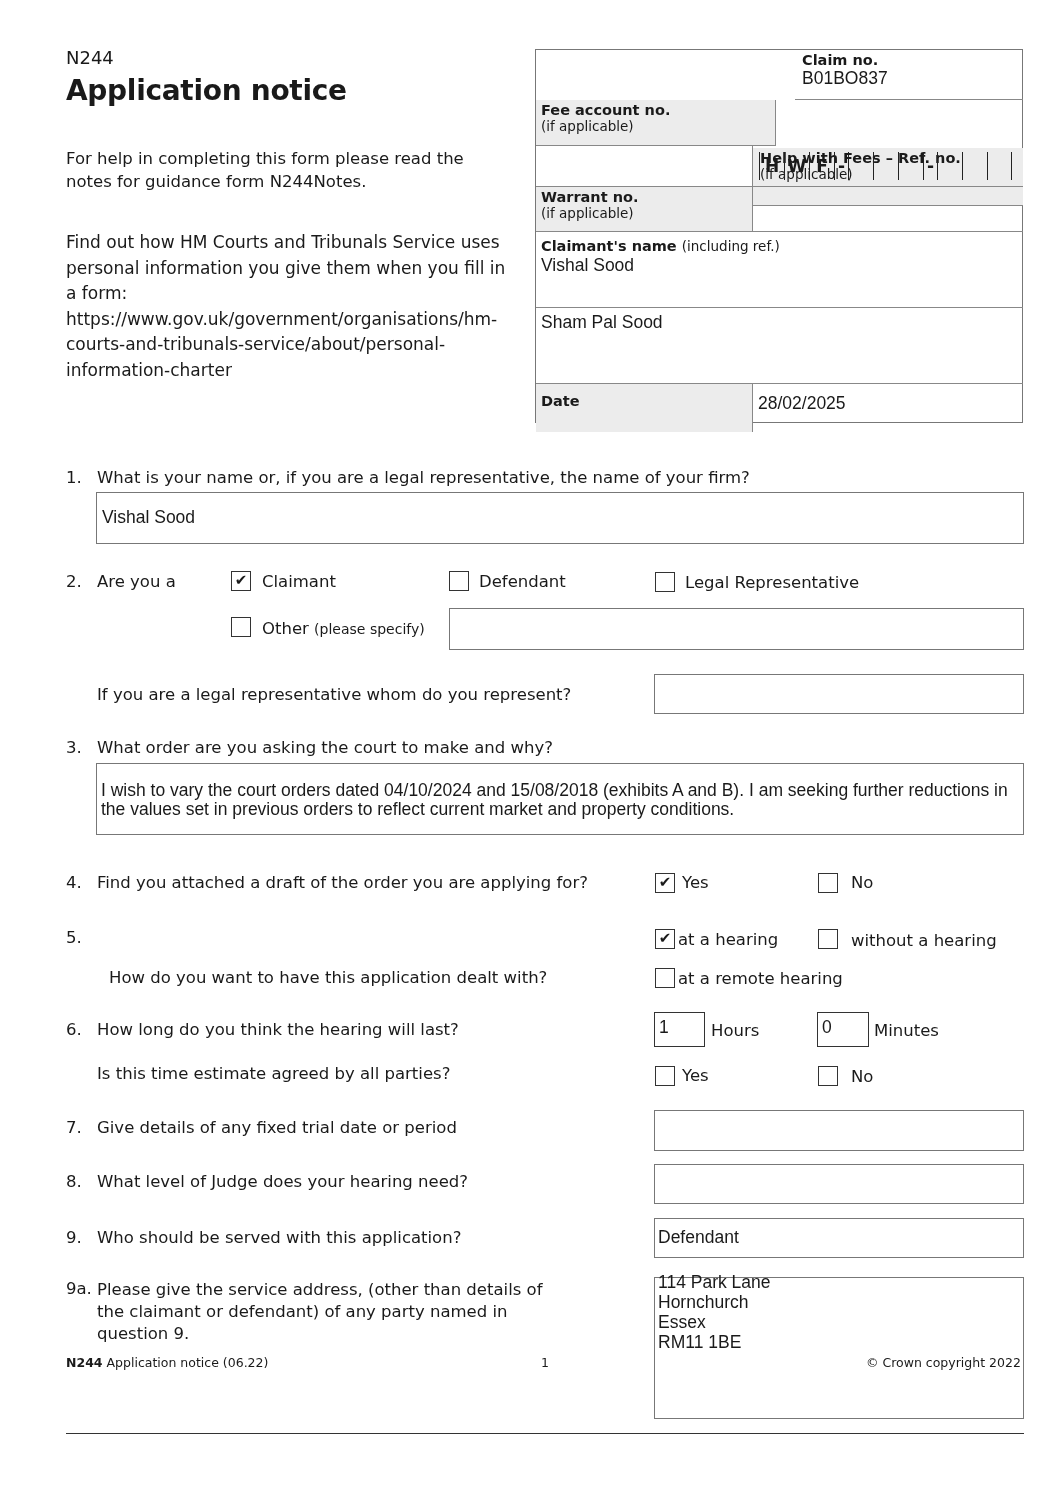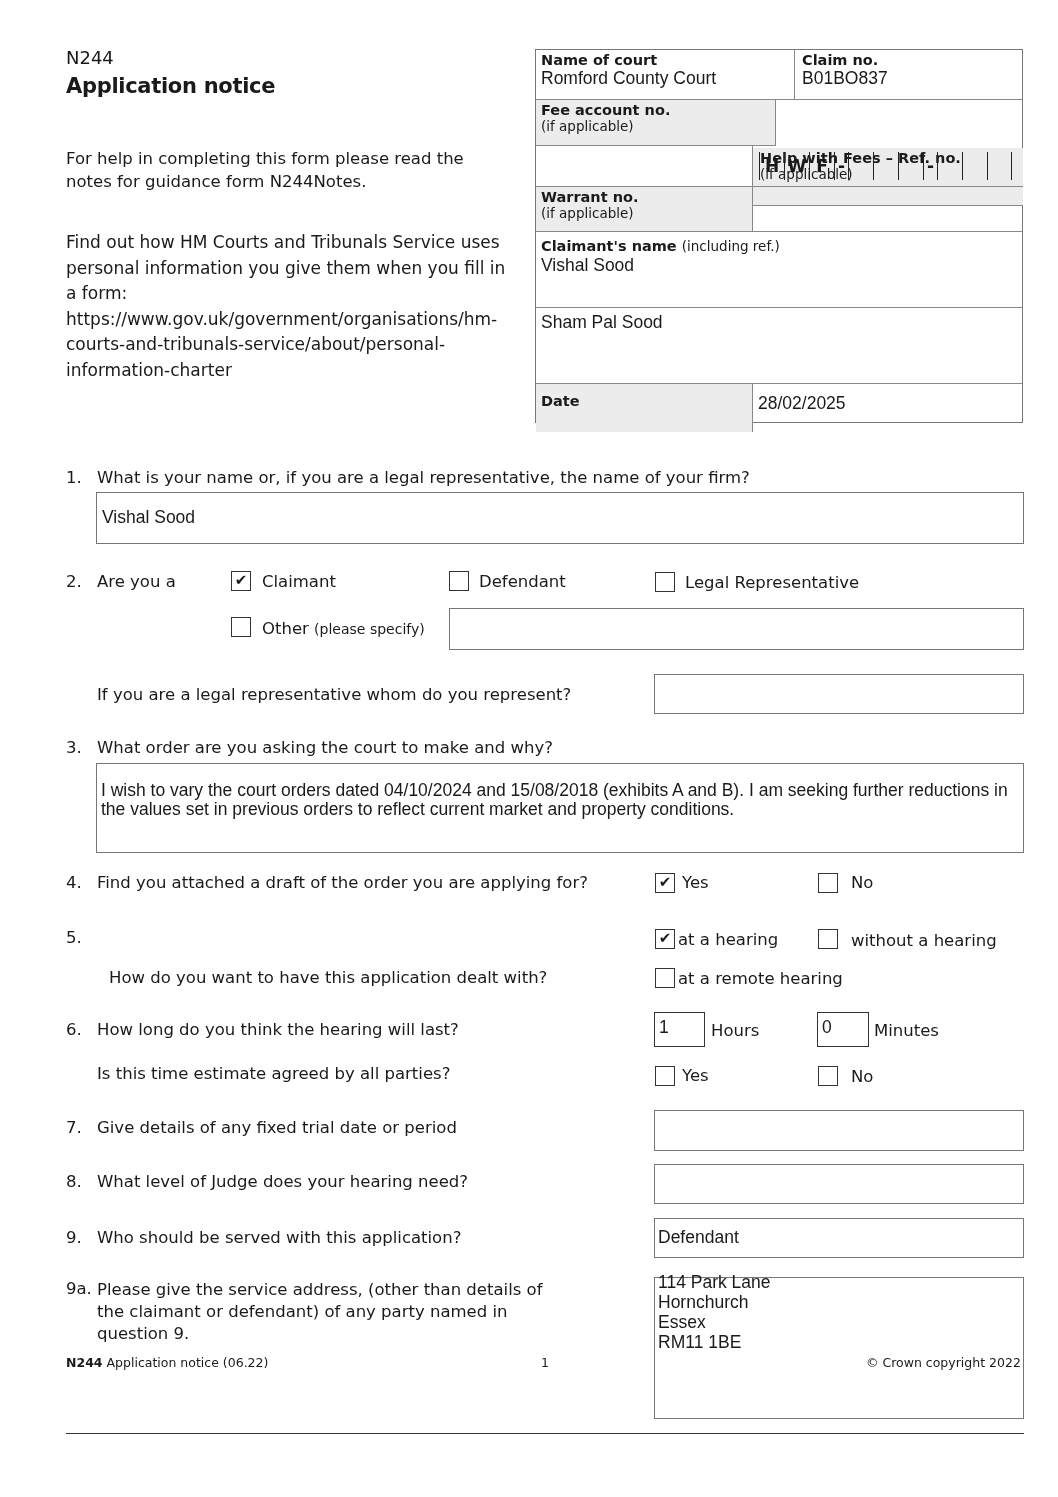--- a/index.html
+++ b/index.html
@@ -1,20 +1,20 @@
 <!DOCTYPE html>
 <html><head>
 <meta charset="utf-8">
 <style>
   html, body { margin: 0; padding: 0; background: #ffffff; }
   body { width: 1058px; height: 1497px; position: relative; overflow: hidden;
          font-family: "DejaVu Sans", sans-serif; color: #1a1a1a; }
   .abs { position: absolute; }
   .form-code { left: 66px; top: 47px; font-size: 18px; }
-  .form-title { left: 66px; top: 74px; font-size: 21px; font-weight: bold; letter-spacing: -0.3px; }
+  .form-title { left: 66px; top: 74px; font-size: 28px; font-weight: bold; letter-spacing: -0.3px; }
   .help-text { left: 66px; top: 147px; width: 440px; font-size: 16.5px; line-height: 23px; }
   .privacy-text { left: 66px; top: 230px; width: 450px; font-size: 17px; line-height: 25.5px; }
 
   
   .hdr { left: 535px; top: 49px; width: 488px; height: 374px; border: 1.5px solid #777; box-sizing: border-box; }
   .cell { position: absolute; box-sizing: border-box; border-color: #888; border-style: solid; border-width: 0; }
   .shade { background: #ececec; }
   .lbl { font-weight: bold; font-size: 14.5px; }
   .sub { font-size: 13.5px; }
   .val { font-family: "Liberation Sans", sans-serif; font-size: 17.5px; }
@@ -38,24 +38,20 @@
 </head>
 <body>
 
 <div class="abs form-code">N244</div>
 <div class="abs form-title">Application notice</div>
 <div class="abs help-text">For help in completing this form please read the notes for guidance form N244Notes.</div>
 <div class="abs privacy-text">Find out how HM Courts and Tribunals Service uses personal information you give them when you fill in a form: https://www.gov.uk/government/organisations/hm-courts-and-tribunals-service/about/personal-information-charter</div>
 
 <div class="abs hdr">
 
-  <div class="cell" style="left:0;top:0;width:259px;height:50px;border-right-width:1.5px;border-bottom-width:1.5px;padding:2px 5px;">
-    <div class="lbl">Name of court</div>
-    <div class="val">Romford County Court</div>
-  </div>
   <div class="cell" style="left:259px;top:0;width:228px;height:50px;border-bottom-width:1.5px;padding:2px 7px;">
     <div class="lbl">Claim no.</div>
     <div class="val">B01BO837</div>
   </div>
 
   <div class="cell shade" style="left:0;top:50px;width:240px;height:46px;border-right-width:1.5px;border-bottom-width:1px;padding:2px 5px;">
     <div class="lbl">Fee account no.</div>
     <div class="sub">(if applicable)</div>
   </div>
   <div class="cell shade" style="left:217px;top:50px;width:270px;height:58px;border-bottom-width:1px;padding:2px 7px;margin-top:48px;">
@@ -118,21 +114,21 @@
 <div class="cb" style="left:655px;top:572px;"><span class="chk"></span></div>
 <div class="opt" style="left:685px;top:573px;">Legal Representative</div>
 <div class="cb" style="left:231px;top:617px;"><span class="chk"></span></div>
 <div class="opt" style="left:262px;top:619px;"><span>Other</span> <span style="font-size:14px;">(please specify)</span></div>
 <div class="box" style="left:449px;top:608px;width:575px;height:42px;"></div>
 <div class="abs q" style="left:97px;top:685px;">If you are a legal representative whom do you represent?</div>
 <div class="box" style="left:654px;top:674px;width:370px;height:40px;"></div>
 
 <div class="qnum" style="top:738px;">3.</div>
 <div class="abs q" style="left:97px;top:738px;">What order are you asking the court to make and why?</div>
-<div class="box" style="left:96px;top:763px;width:928px;height:90px;text-decoration:underline;">
+<div class="box" style="left:96px;top:763px;width:928px;height:72px;text-decoration:underline;">
   <div class="fill abs" style="left:4px;top:17px;width:915px;line-height:19px;">I wish to vary the court orders dated 04/10/2024 and 15/08/2018 (exhibits A and B).  I am seeking further reductions in the values set in previous orders to reflect current market and property conditions.</div>
 </div>
 
 <div class="qnum" style="top:873px;">4.</div>
 <div class="abs q" style="left:97px;top:873px;">Find you attached a draft of the order you are applying for?</div>
 <div class="cb" style="left:655px;top:873px;"><span class="chk">✔</span></div>
 <div class="opt" style="left:682px;top:873px;">Yes</div>
 <div class="cb" style="left:818px;top:873px;"><span class="chk"></span></div>
 <div class="opt" style="left:851px;top:873px;">No</div>
 

